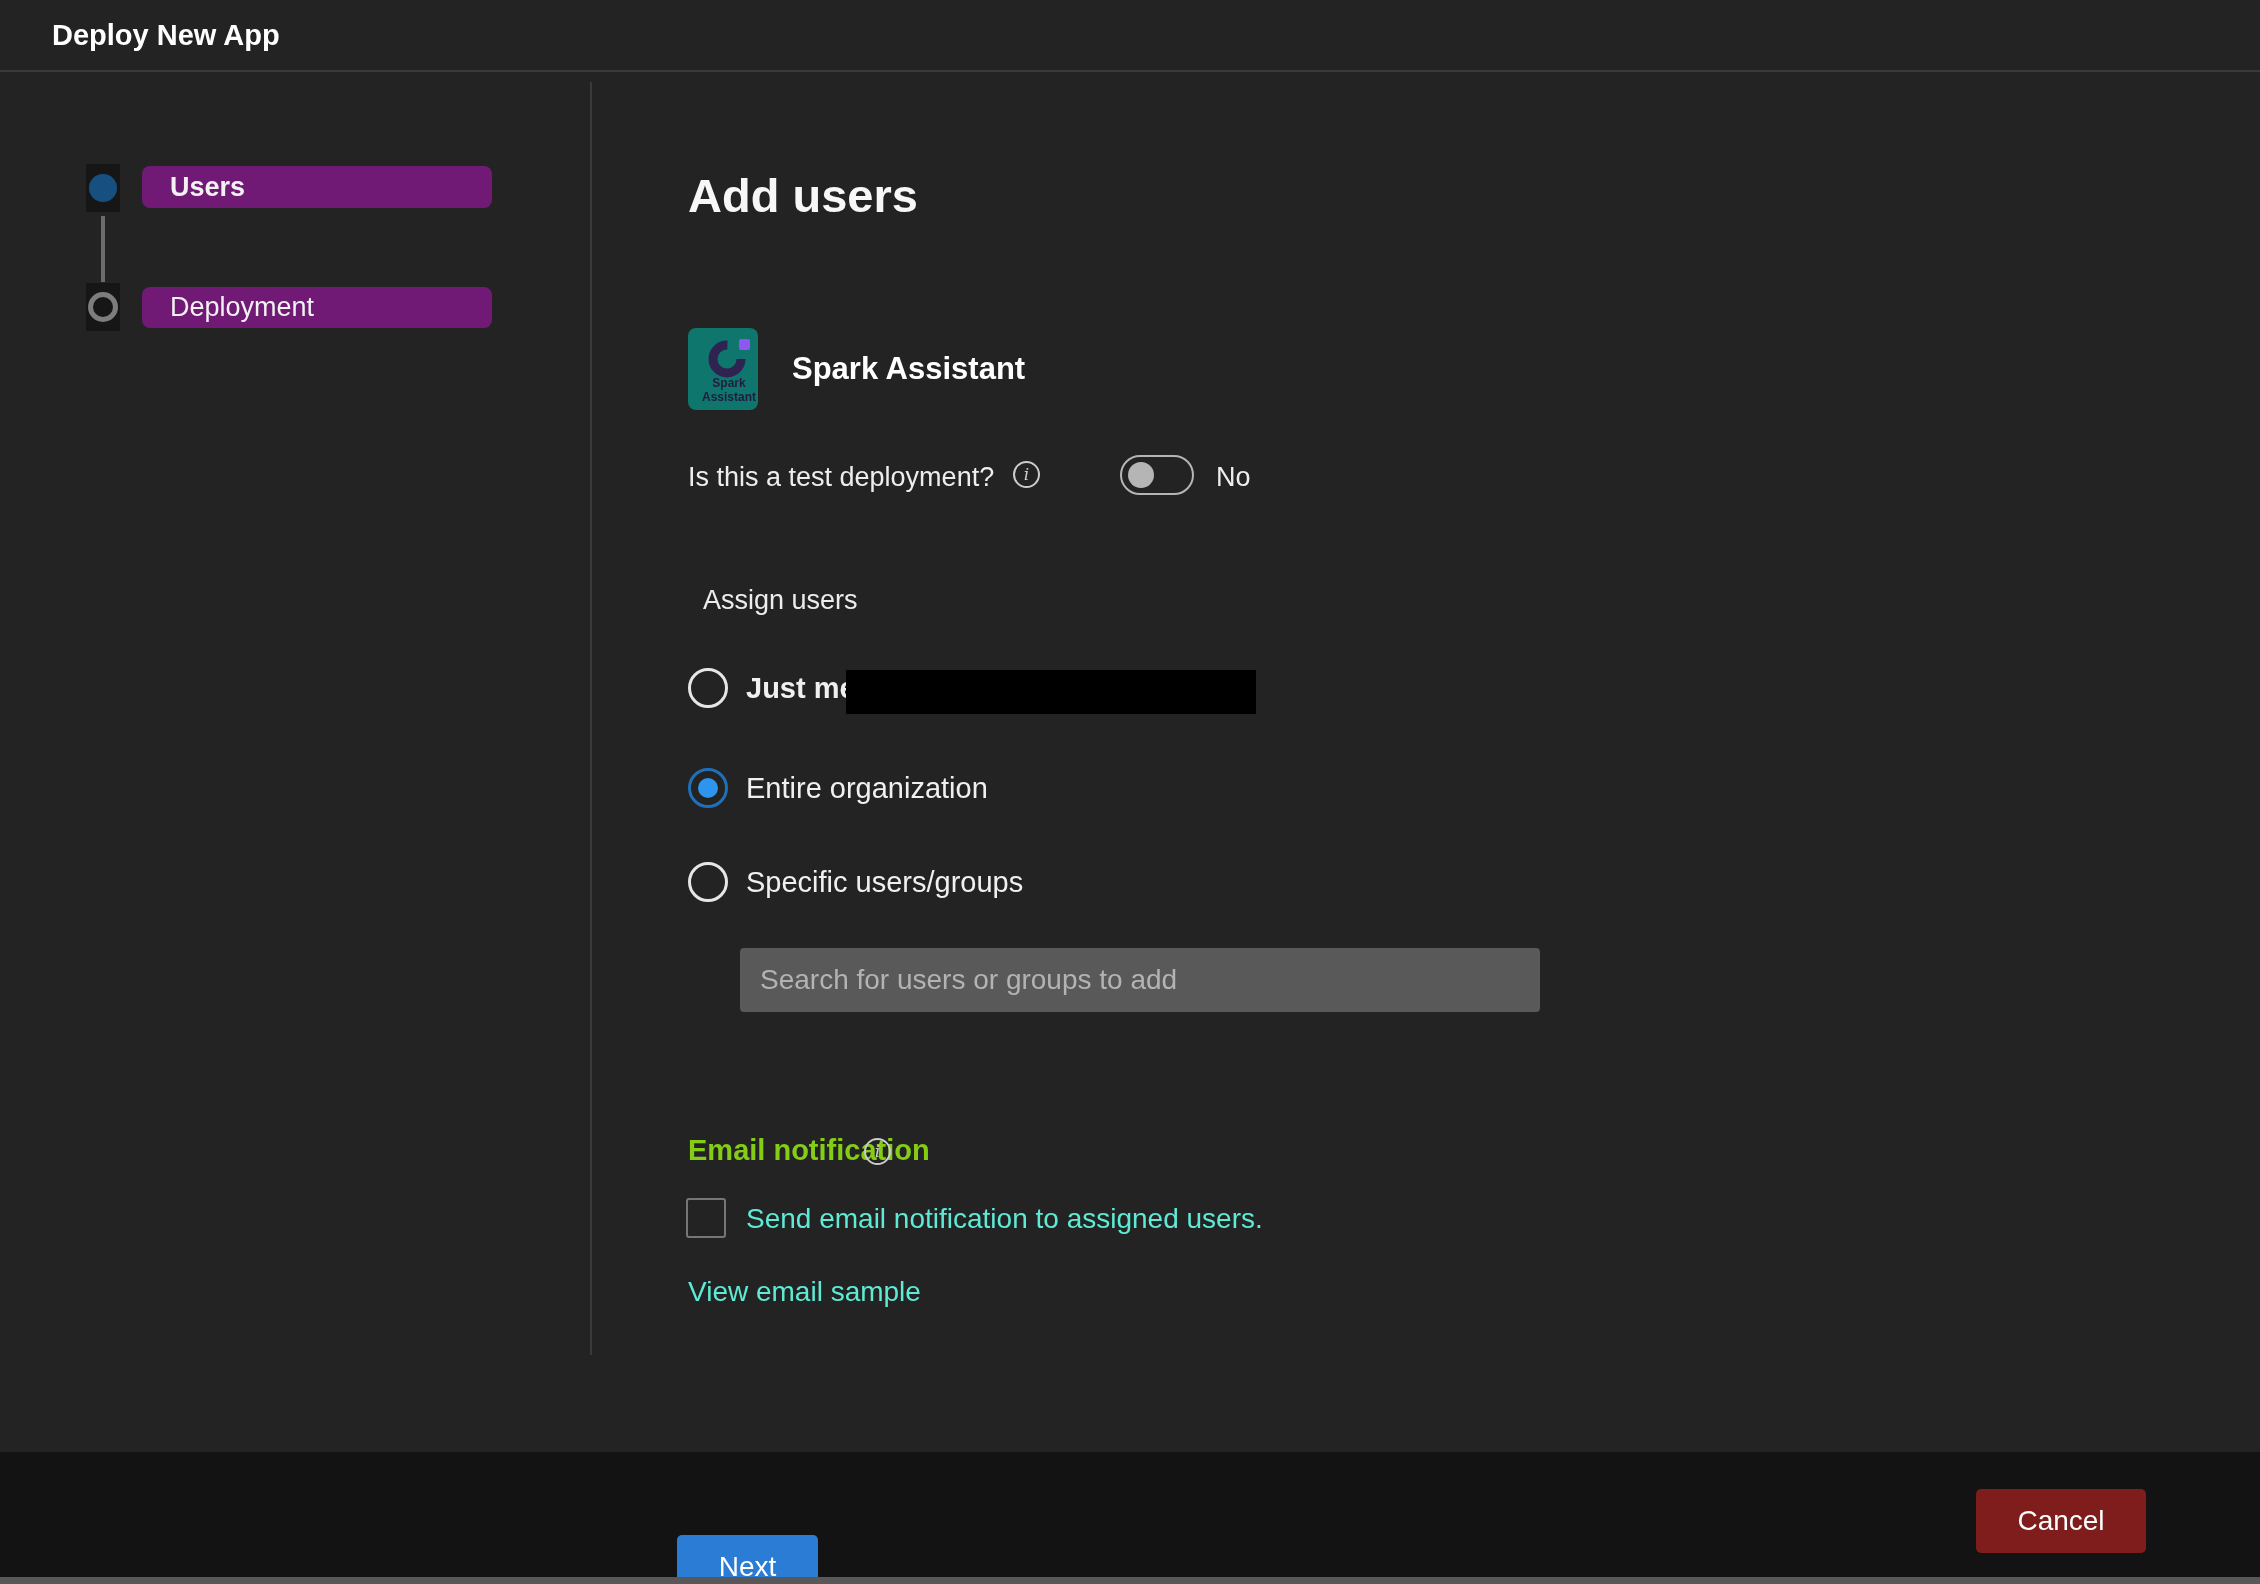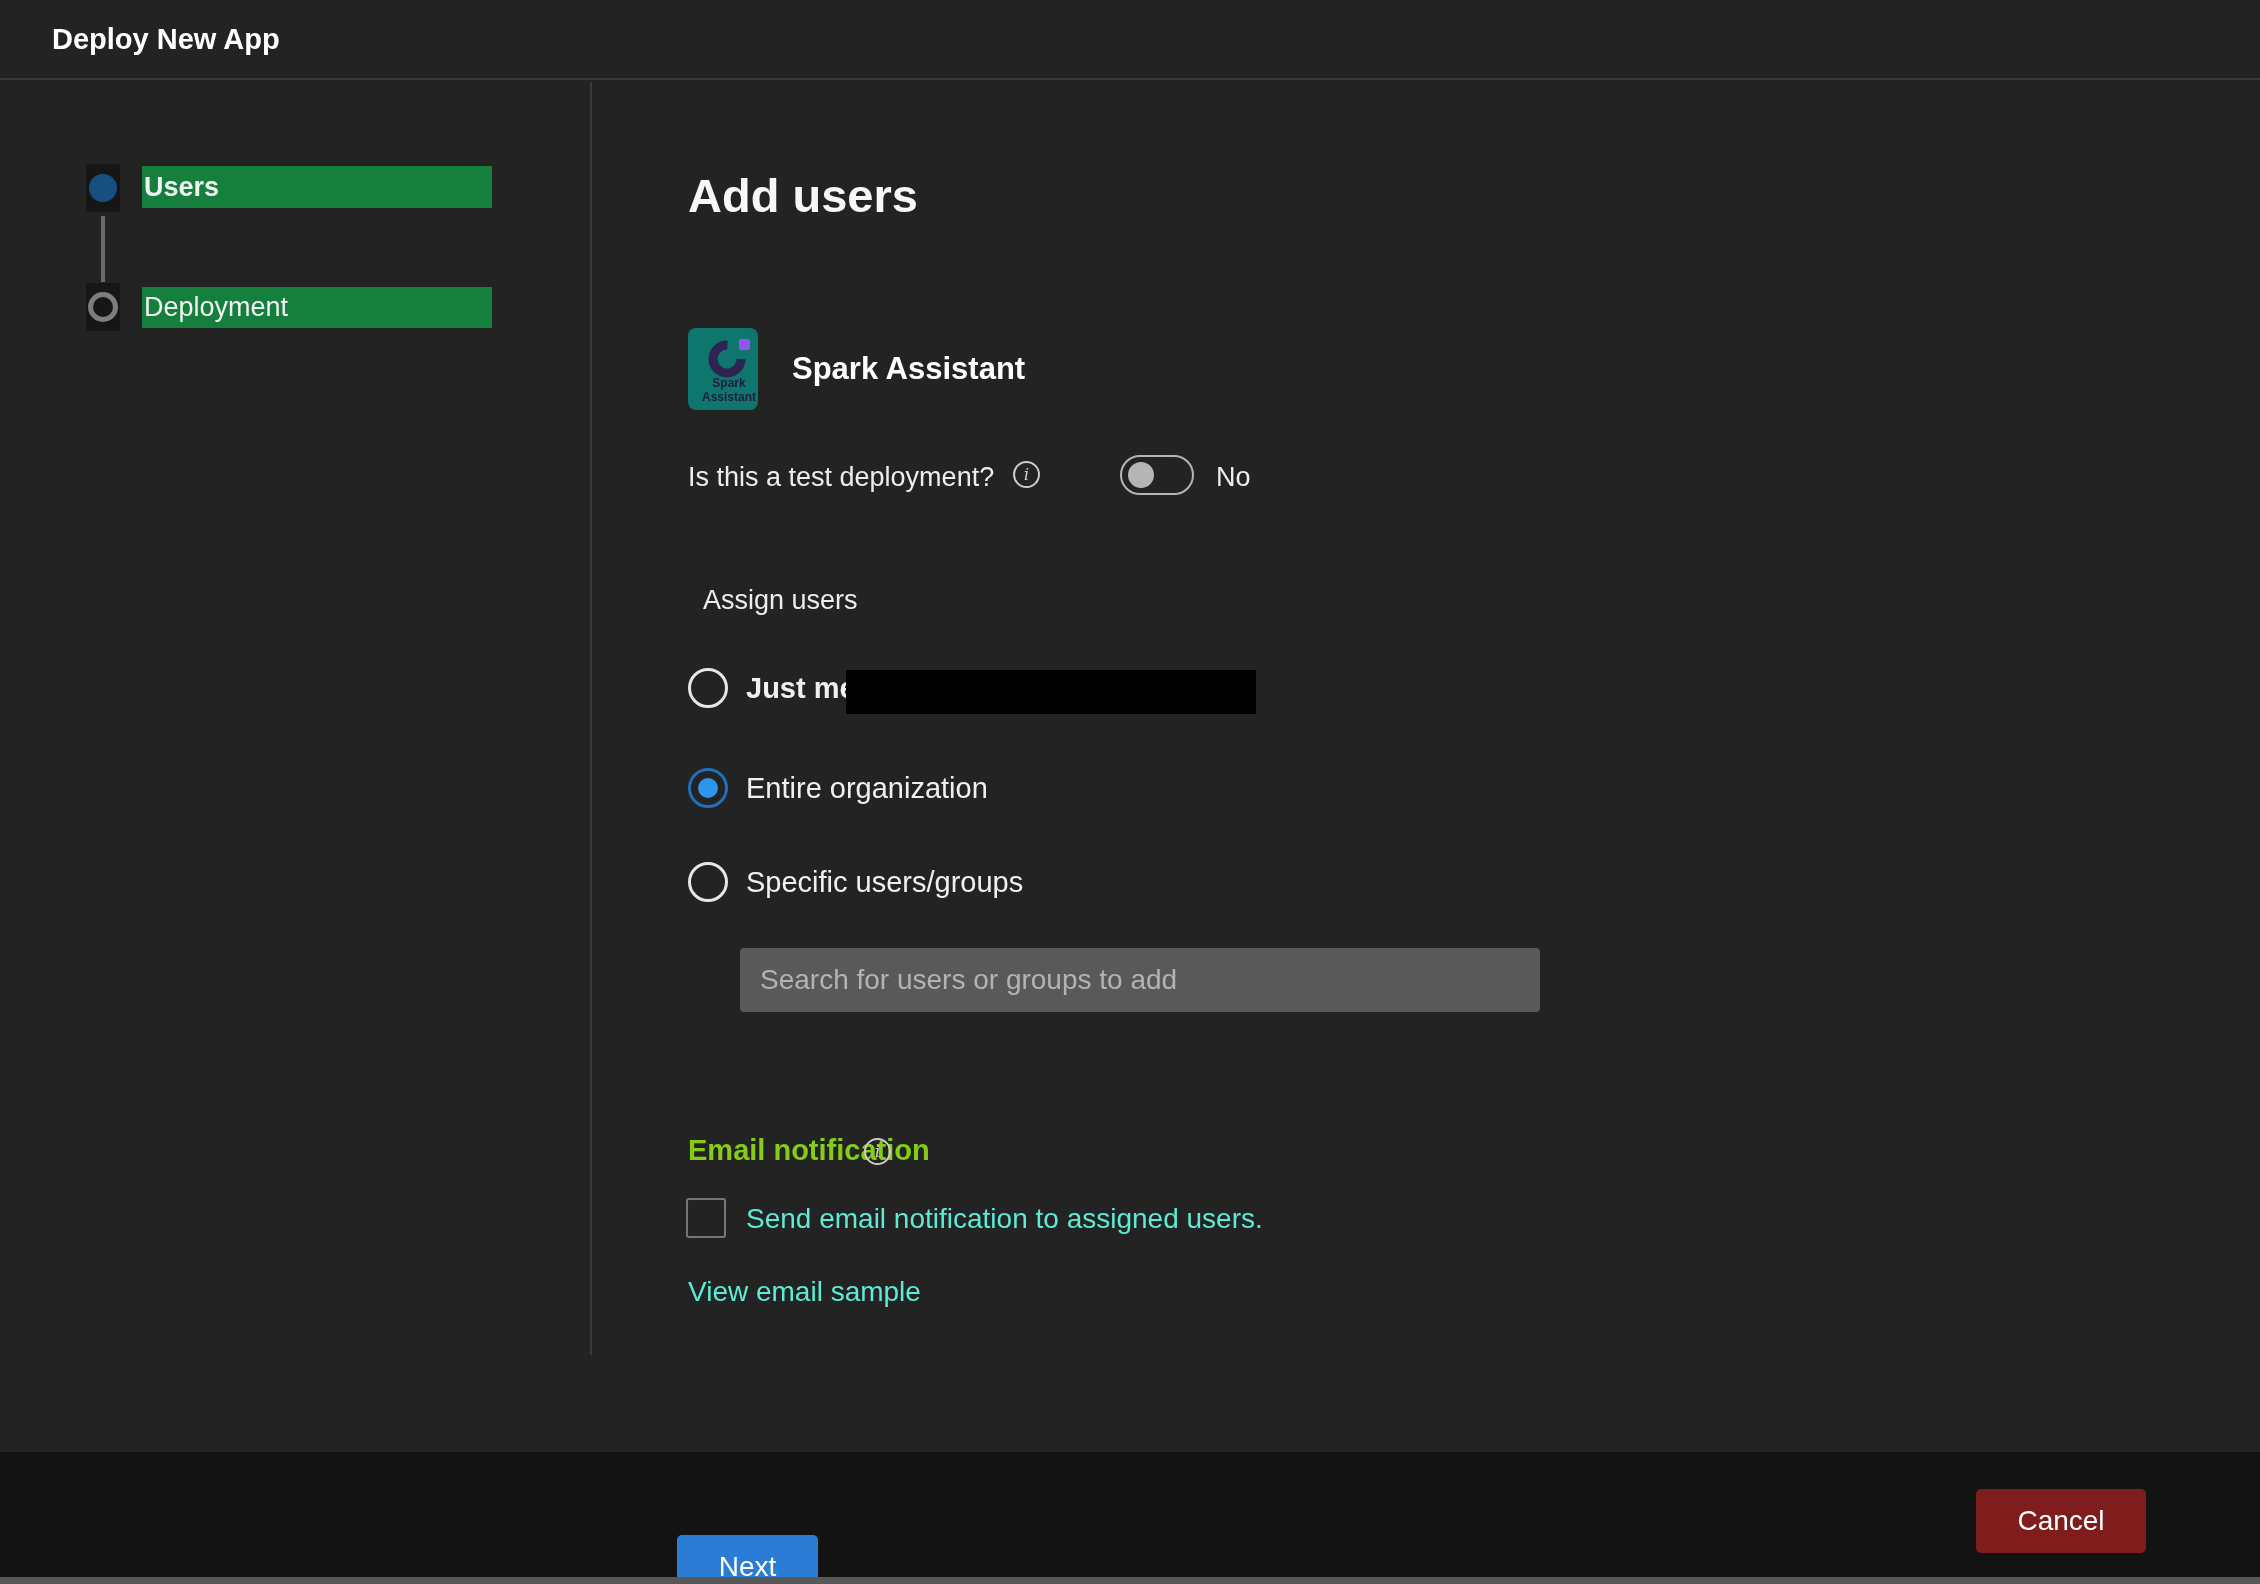--- a/index.html
+++ b/index.html
@@ -7,43 +7,43 @@
   body {
     font-family: "Liberation Sans", sans-serif;
     width: 2260px; height: 1584px;
     position: relative; overflow: hidden;
     color: #e8e8e8;
   }
   .abs { position: absolute; }
 
   
   .header {
-    position: absolute; left: 0; top: 0; width: 2260px; height: 80px;
+    position: absolute; left: 0; top: 0; width: 2260px; height: 72px;
     background: #232323; border-bottom: 2px solid #3a3a3a;
     display: flex; align-items: center;
   }
   .header-title { margin-left: 52px; font-size: 29px; font-weight: 700; color: #ffffff; }
 
   
   .v-divider { position: absolute; left: 590px; top: 82px; width: 2px; height: 1273px; background: #3a3a3a; }
 
   .step-square { position: absolute; width: 34px; height: 48px; background: #161616; }
   .step-dot-active {
     position: absolute; left: 89px; top: 174px; width: 28px; height: 28px;
     border-radius: 50%; background: #175080;
   }
   .step-dot-empty {
     position: absolute; left: 88px; top: 292px; width: 30px; height: 30px;
     border-radius: 50%; border: 5px solid #7d7d7d; background: transparent;
   }
   .step-connector { position: absolute; left: 101px; top: 216px; width: 4px; height: 66px; background: #6b6b6b; }
   .step-label {
-    position: absolute; left: 142px; width: 350px; background: #15803d;
-    display: flex; align-items: center; padding-left: 2px;
-    font-size: 27px; color: #f2f2f2; cursor: pointer;
+    position: absolute; left: 142px; width: 350px; background: #701a75;
+    display: flex; align-items: center; padding-left: 28px;
+    font-size: 27px; color: #f2f2f2; cursor: pointer; border-radius: 8px;
   }
   .step-label.active { top: 166px; height: 42px; font-weight: 700; }
   .step-label.upcoming { top: 287px; height: 41px; font-weight: 400; }
 
   
   .page-heading { position: absolute; left: 688px; top: 168px; font-size: 47px; font-weight: 700; color: #f7f7f7; }
 
   .app-icon {
     position: absolute; left: 688px; top: 328px; width: 70px; height: 82px;
     background: #0f766e; border-radius: 8px; overflow: hidden;

